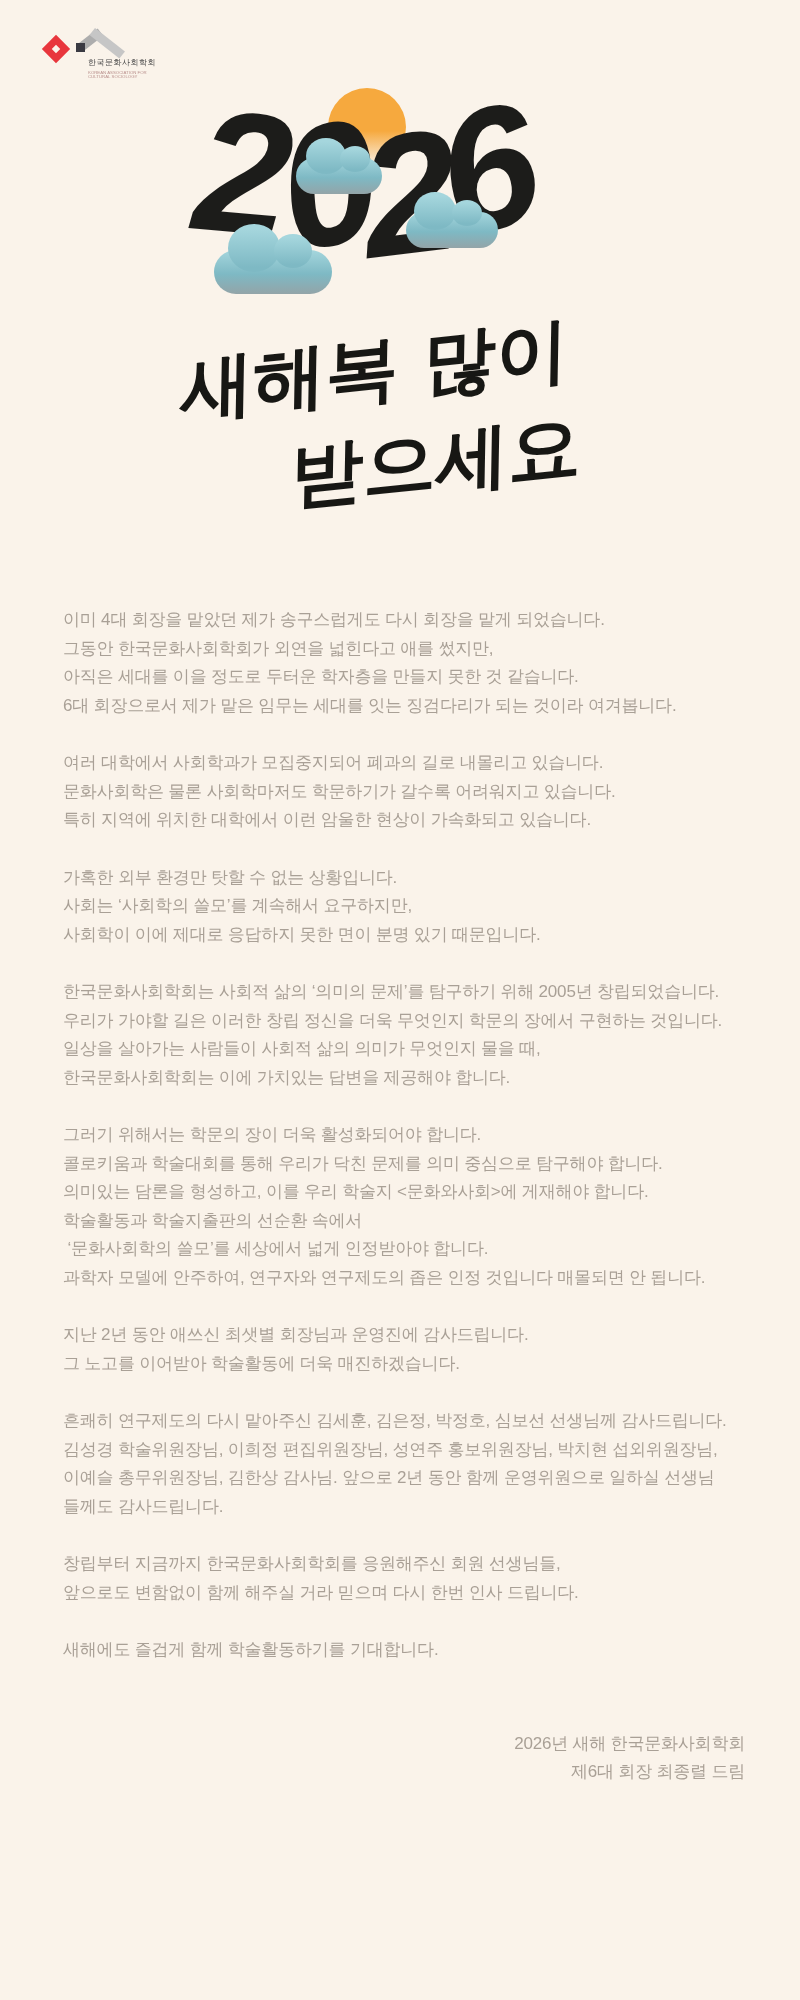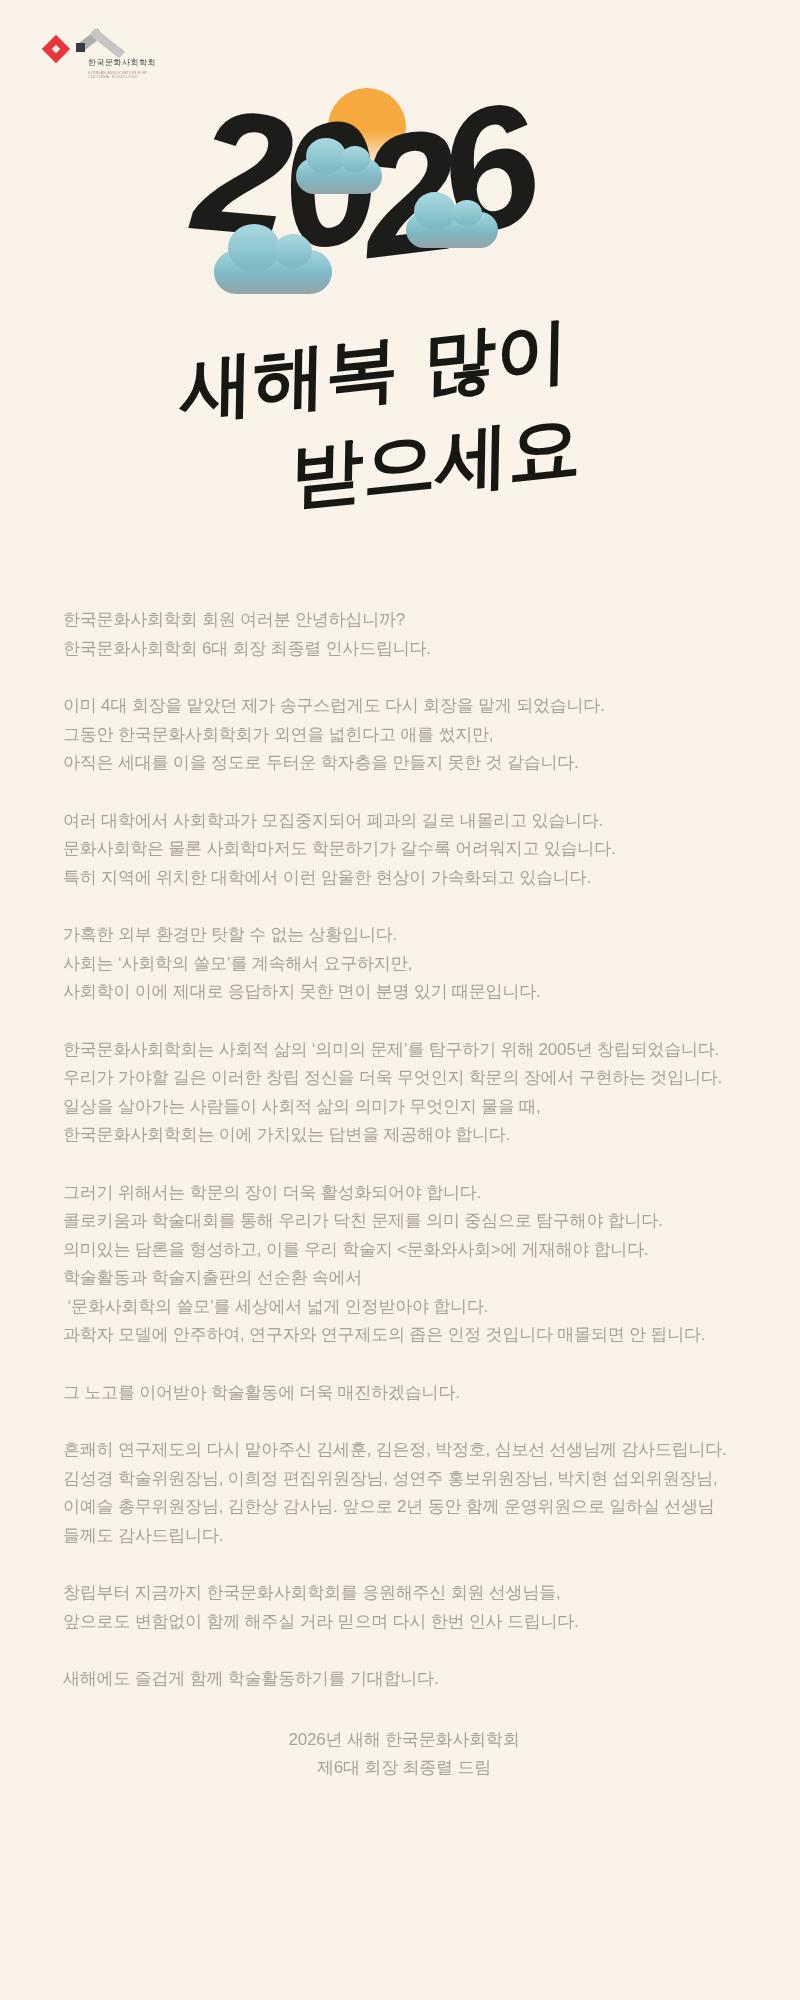--- a/index.html
+++ b/index.html
@@ -50,21 +50,21 @@
   .greeting{position:absolute;color:#171714;font-weight:700;white-space:nowrap;
             font-family:"DejaVu Sans","Liberation Sans",sans-serif;}
   .greeting-1{left:182px;top:322px;font-size:72px;transform:skewX(-7deg) rotate(-6deg);}
   .greeting-2{left:292px;top:414px;font-size:72px;transform:skewX(-7deg) rotate(-6deg);}
 
   
   .letter{position:absolute;left:63px;right:55px;top:606px;color:var(--body-text);
           font-size:17px;line-height:28.5px;letter-spacing:-.2px;}
   .para{margin-bottom:29px;}
   .line{white-space:pre-wrap;}
-  .signature{margin-top:32px;text-align:center;}
+  .signature{margin-top:65px;text-align:right;}
 </style>
 </head>
 <body>
 
 <div class="page">
 
   <div class="logo">
     <div class="logo-diamond"></div>
     <div class="logo-chev-left"></div>
     <div class="logo-chev-right"></div>
@@ -86,27 +86,24 @@
     <div class="cloud cloud-1"></div>
     <div class="cloud cloud-2"></div>
     <div class="cloud cloud-3"></div>
     <div class="greeting greeting-1">새해복 많이</div>
     <div class="greeting greeting-2">받으세요</div>
   </div>
 
   <div class="letter">
     <div>
         <div class="para">
-          <div class="line">한국문화사회학회 회원 여러분 안녕하십니까?</div>
-          <div class="line">한국문화사회학회 6대 회장 최종렬 인사드립니다.</div>
-        </div>
-        <div class="para">
           <div class="line">이미 4대 회장을 맡았던 제가 송구스럽게도 다시 회장을 맡게 되었습니다.</div>
           <div class="line">그동안 한국문화사회학회가 외연을 넓힌다고 애를 썼지만,</div>
           <div class="line">아직은 세대를 이을 정도로 두터운 학자층을 만들지 못한 것 같습니다.</div>
+          <div class="line">6대 회장으로서 제가 맡은 임무는 세대를 잇는 징검다리가 되는 것이라 여겨봅니다.</div>
         </div>
         <div class="para">
           <div class="line">여러 대학에서 사회학과가 모집중지되어 폐과의 길로 내몰리고 있습니다.</div>
           <div class="line">문화사회학은 물론 사회학마저도 학문하기가 갈수록 어려워지고 있습니다.</div>
           <div class="line">특히 지역에 위치한 대학에서 이런 암울한 현상이 가속화되고 있습니다.</div>
         </div>
         <div class="para">
           <div class="line">가혹한 외부 환경만 탓할 수 없는 상황입니다.</div>
           <div class="line">사회는 ‘사회학의 쓸모’를 계속해서 요구하지만,</div>
           <div class="line">사회학이 이에 제대로 응답하지 못한 면이 분명 있기 때문입니다.</div>
@@ -119,20 +116,21 @@
         </div>
         <div class="para">
           <div class="line">그러기 위해서는 학문의 장이 더욱 활성화되어야 합니다.</div>
           <div class="line">콜로키움과 학술대회를 통해 우리가 닥친 문제를 의미 중심으로 탐구해야 합니다.</div>
           <div class="line">의미있는 담론을 형성하고, 이를 우리 학술지 &lt;문화와사회&gt;에 게재해야 합니다.</div>
           <div class="line">학술활동과 학술지출판의 선순환 속에서</div>
           <div class="line"> ‘문화사회학의 쓸모’를 세상에서 넓게 인정받아야 합니다.</div>
           <div class="line">과학자 모델에 안주하여, 연구자와 연구제도의 좁은 인정 것입니다 매몰되면 안 됩니다.</div>
         </div>
         <div class="para">
+          <div class="line">지난 2년 동안 애쓰신 최샛별 회장님과 운영진에 감사드립니다.</div>
           <div class="line">그 노고를 이어받아 학술활동에 더욱 매진하겠습니다.</div>
         </div>
         <div class="para">
           <div class="line">흔쾌히 연구제도의 다시 맡아주신 김세훈, 김은정, 박정호, 심보선 선생님께 감사드립니다.</div>
           <div class="line">김성경 학술위원장님, 이희정 편집위원장님, 성연주 홍보위원장님, 박치현 섭외위원장님,</div>
           <div class="line">이예슬 총무위원장님, 김한상 감사님. 앞으로 2년 동안 함께 운영위원으로 일하실 선생님</div>
           <div class="line">들께도 감사드립니다.</div>
         </div>
         <div class="para">
           <div class="line">창립부터 지금까지 한국문화사회학회를 응원해주신 회원 선생님들,</div>

